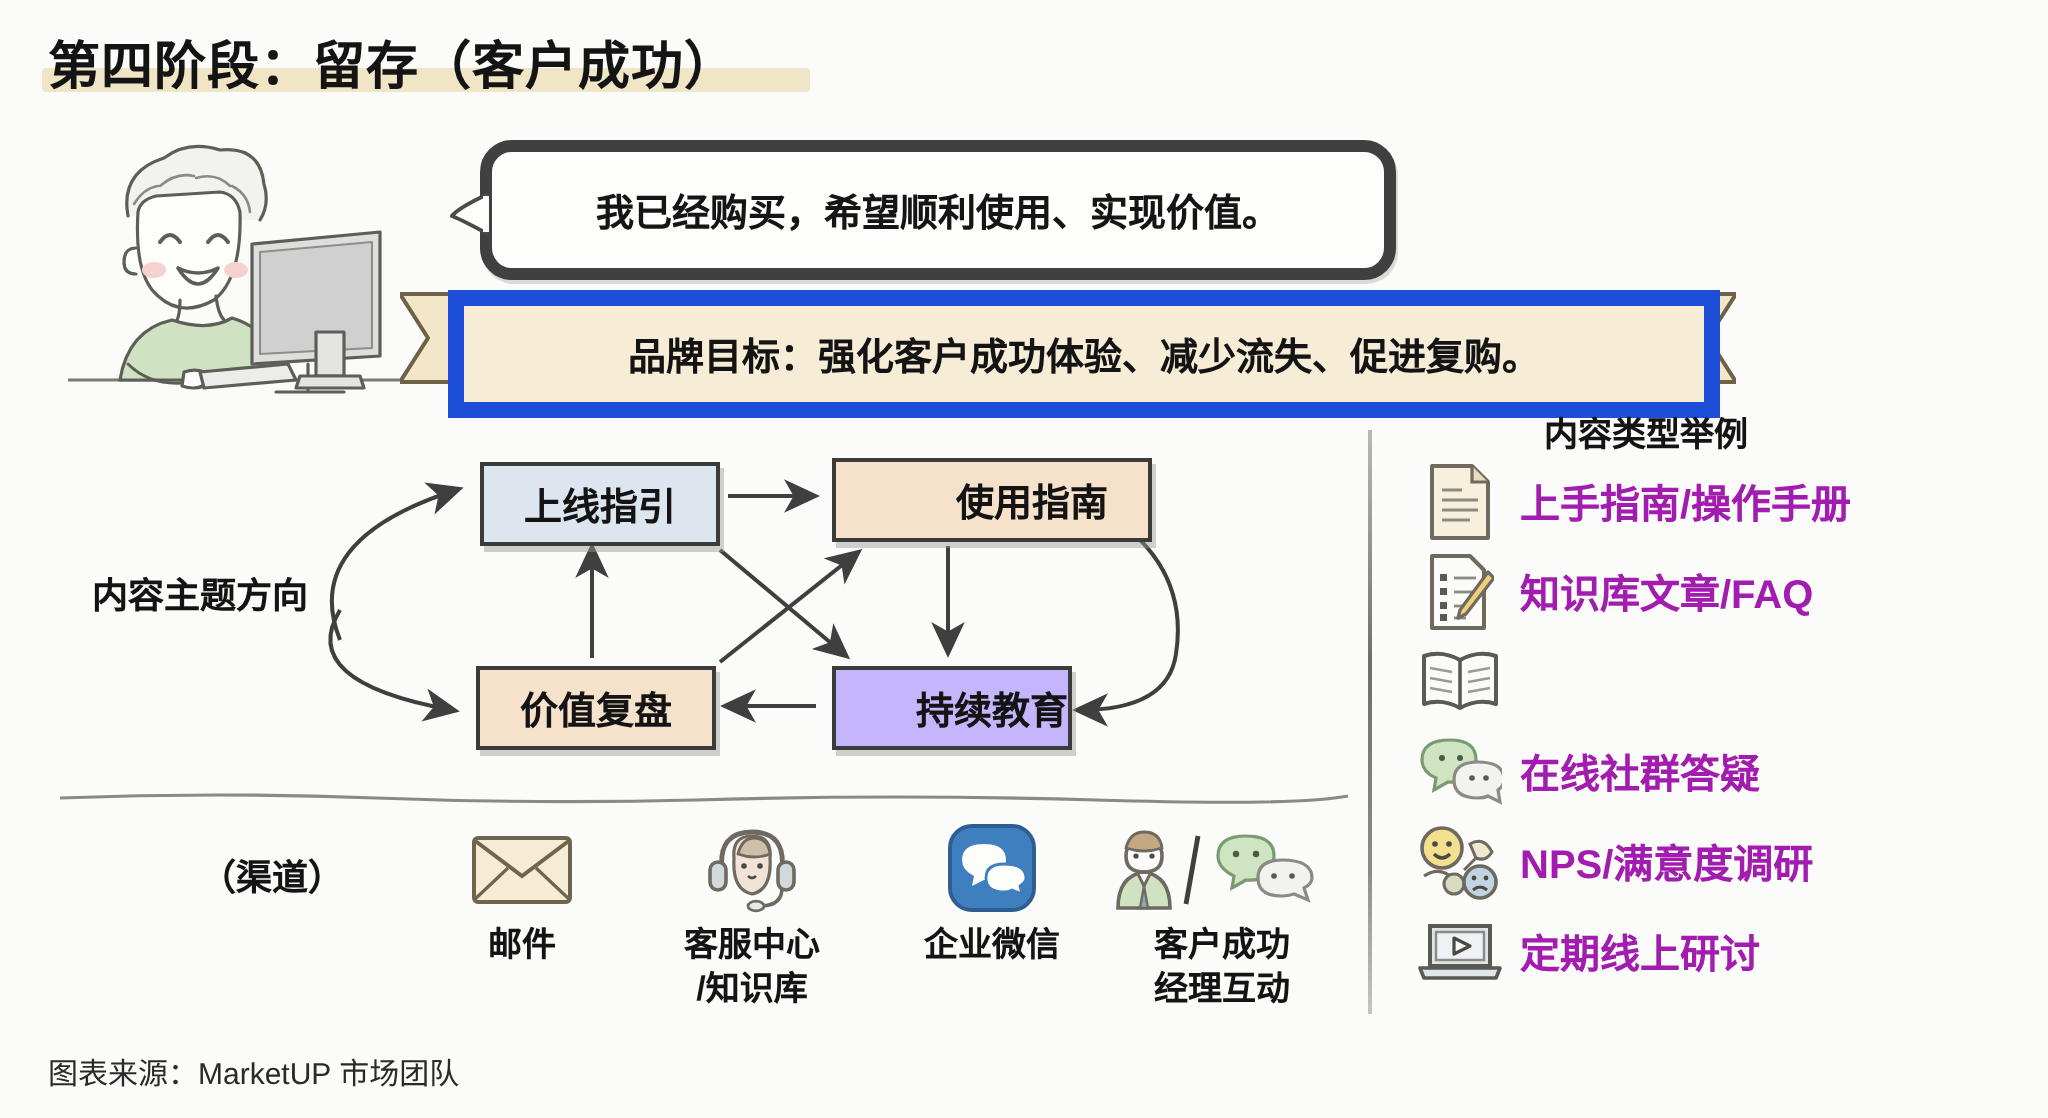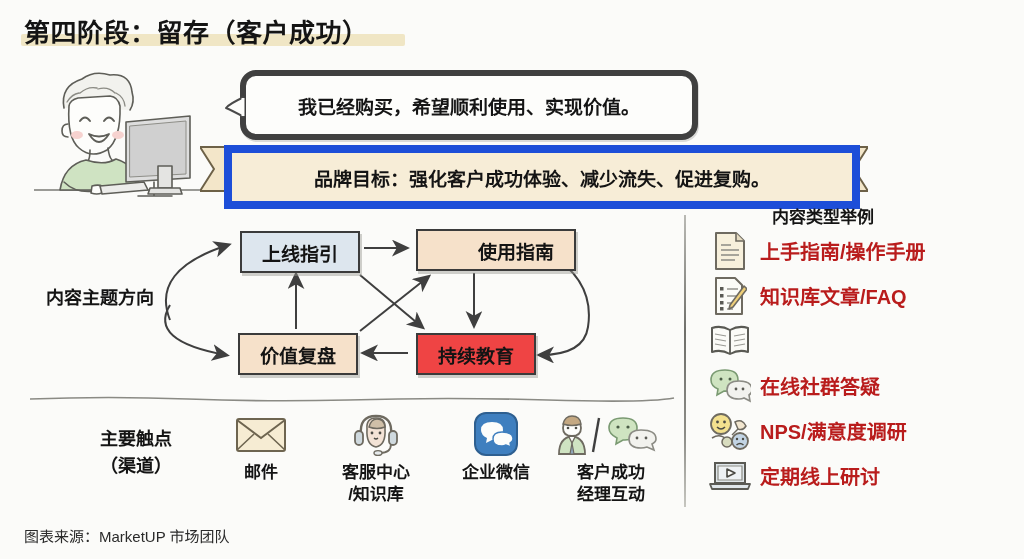--- a/index.html
+++ b/index.html
@@ -83,21 +83,21 @@
   #tp-0{left:165px;}
   #tp-1{left:280px;}
   #tp-2{left:400px;}
   #tp-3{left:515px;}
 
   
   #rlist{position:absolute;left:700px;top:203px;width:310px;}
   #rlist-title{font-size:17px;font-weight:bold;margin-left:72px;color:#141414;white-space:nowrap;}
   .ritem{display:flex;align-items:center;height:45px;}
   .ritem-icon{width:60px;min-width:60px;display:flex;align-items:center;justify-content:center;}
-  .ritem-label{font-size:20px;font-weight:bold;color:#b91c1c;white-space:nowrap;}
+  .ritem-label{font-size:20px;font-weight:bold;color:#a21caf;white-space:nowrap;}
 
   
   #footer{position:absolute;left:24px;top:525px;font-size:15px;color:#2a2a2a;white-space:nowrap;}
 </style>
 </head>
 <body>
 
 <div id="stage">
 
   <div id="title-wrap">
@@ -199,30 +199,29 @@
 
     <div class="node" id="node-onboard" style="background: rgb(221, 230, 238);">
       <span>上线指引</span>
     </div>
     <div class="node" id="node-guide" style="background: rgb(246, 225, 202); padding-left: 40px;">
       <span>使用指南</span>
     </div>
     <div class="node" id="node-value" style="background: rgb(246, 225, 202);">
       <span>价值复盘</span>
     </div>
-    <div class="node" id="node-edu" style="background: #ef4444;">
+    <div class="node" id="node-edu" style="background: #c4b5fd; justify-content: flex-end;">
       <span>持续教育</span>
     </div>
 
     <div id="flow-label">内容主题方向</div>
   </div>
 
   <div id="touch">
     <div id="touch-title">
-      <div>主要触点</div>
       <div>（渠道）</div>
     </div>
 
     <div class="tp" id="tp-0">
       <div class="tp-icon">
         <svg width="52" height="38" viewBox="0 0 52 38">
           <rect x="2" y="4" width="48" height="32" rx="2" fill="#f6ecd3" stroke="#6e6550" stroke-width="2"></rect>
           <path d="M2 5 L26 23 L50 5" fill="none" stroke="#6e6550" stroke-width="2"></path>
           <path d="M2 35 L19 19 M50 35 L33 19" fill="none" stroke="#6e6550" stroke-width="1.6"></path>
         </svg>

